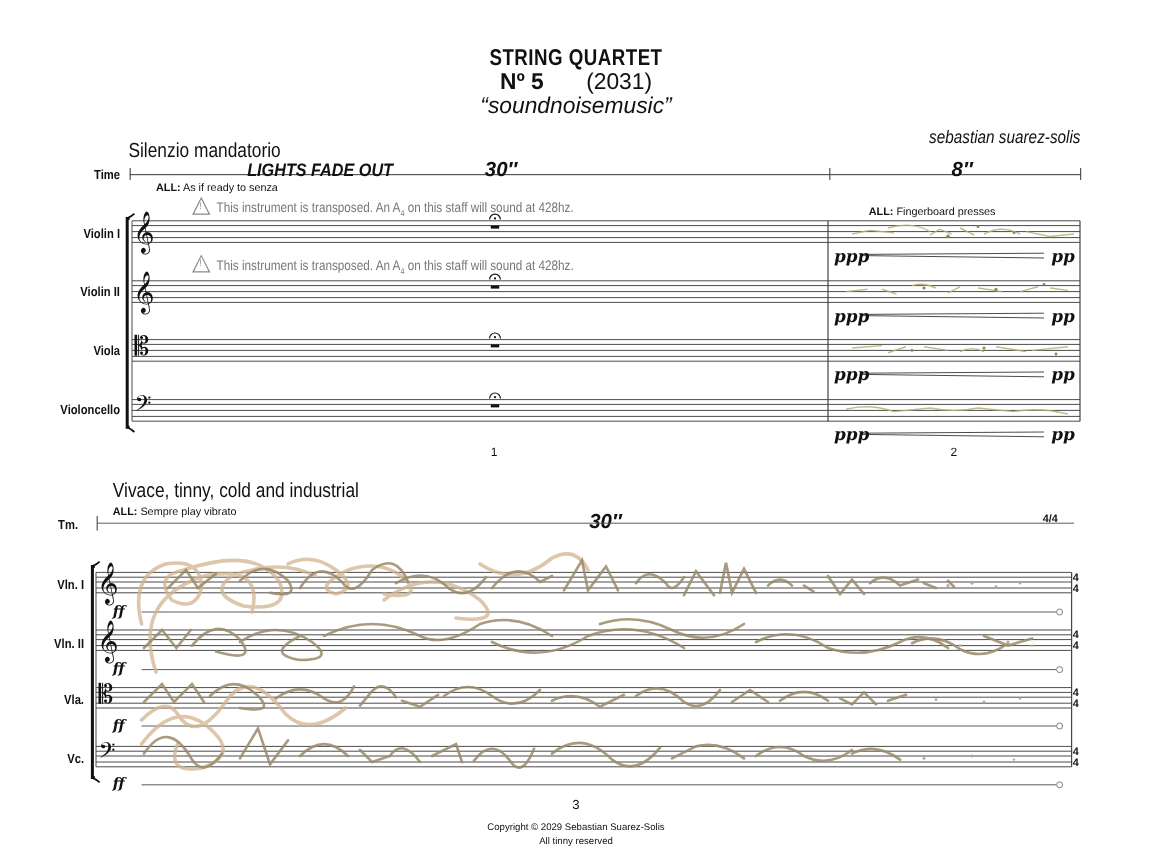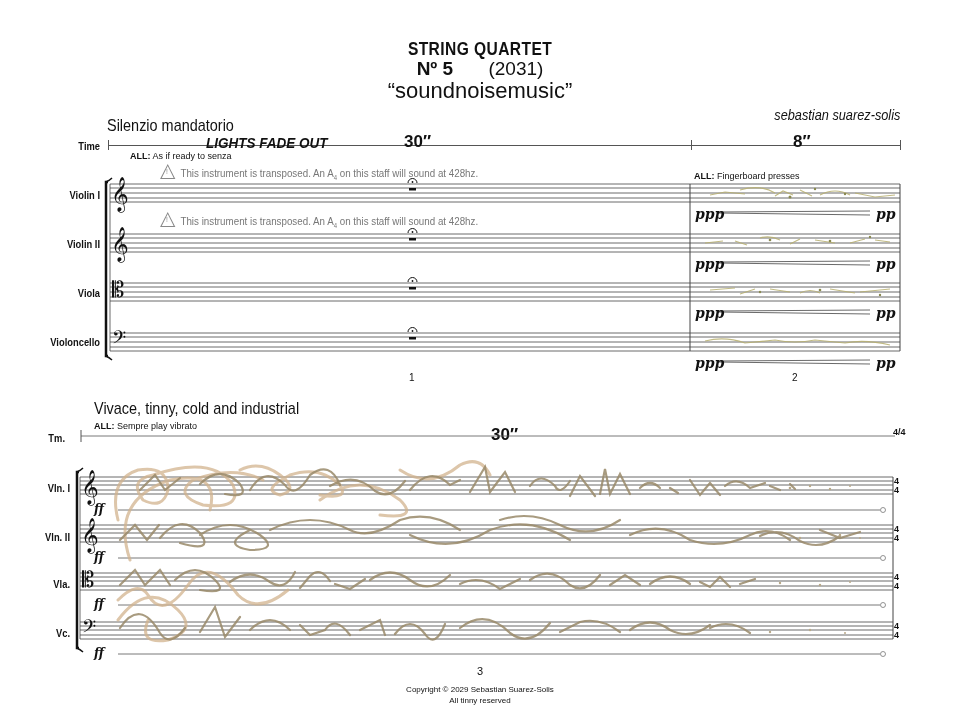--- a/index.html
+++ b/index.html
@@ -2,32 +2,32 @@
 <html><head>
 <meta charset="utf-8">
 <style>
   html,body{margin:0;padding:0;background:#fff;}
   body{width:960px;height:720px;position:relative;overflow:hidden;font-family:"Liberation Sans",sans-serif;color:#111;}
   .abs{position:absolute;}
   .cond{font-family:"Liberation Sans Narrow","Liberation Sans",sans-serif;transform-origin:left top;}
   .title{left:0;width:960px;text-align:center;font-weight:bold;}
   .t1{top:38px;font-size:19px;letter-spacing:0.5px;transform:scaleX(0.82);}
   .t2{top:58px;font-size:19px;}
-  .t3{top:78px;font-size:22px;font-weight:normal;}
+  .t3{top:78px;font-size:19px;font-weight:normal;font-style:italic;}
   .composer{right:60px;top:106px;font-size:15px;font-style:italic;transform:scaleX(0.85);transform-origin:right top;}
   .tempo{font-size:17px;transform:scaleX(0.85);}
   .instr{font-size:11px;font-weight:bold;text-align:right;width:60px;transform:scaleX(0.85);transform-origin:right top;}
   .all{font-size:9px;}
   .all b{font-weight:bold;}
   .warn{font-size:11.5px;color:#777;transform:scaleX(0.85);}
   .warn .tri{display:inline-block;width:0;height:0;border-left:9px solid transparent;border-right:9px solid transparent;border-bottom:15px solid #888;position:relative;vertical-align:-2px;margin-right:6px;}
   .warn .tri::after{content:"";position:absolute;left:-7px;top:2px;border-left:7px solid transparent;border-right:7px solid transparent;border-bottom:12px solid #fff;}
   .warn .tri span{position:absolute;left:-2px;top:3px;font-size:8px;color:#888;z-index:2;}
   .line{background:#555;height:1px;}
-  .dur{font-size:17px;font-weight:bold;}
+  .dur{font-size:17px;font-weight:bold;font-style:italic;}
   .dyn{font-family:"DejaVu Serif",serif;font-style:italic;font-weight:bold;font-size:14px;}
   .mnum{font-size:10px;}
   .clef{font-family:"DejaVu Serif",serif;}
   .footer{left:0;width:960px;text-align:center;font-size:8px;}
   svg{position:absolute;}
 </style>
 </head>
 <body>
 
 <div class="abs title t1">STRING  QUARTET</div>
@@ -51,21 +51,21 @@
 
 <div class="abs all" style="left:130px;top:151px;"><b>ALL:</b> <span>As if ready to senza</span></div>
 
 <div class="abs warn" style="left:132px;top:164px;">
   <span class="tri"><span>!</span></span><span>This instrument is transposed. An A</span><sub style="font-size:7px;">4</sub><span> on this staff will sound at 428hz.</span>
 </div>
 <div class="abs warn" style="left:132px;top:212px;">
   <span class="tri"><span>!</span></span><span>This instrument is transposed. An A</span><sub style="font-size:7px;">4</sub><span> on this staff will sound at 428hz.</span>
 </div>
 
-<div class="abs all" style="left:694px;top:171px;"><b>ALL:</b> <span>Fingerboard presses</span></div>
+<div class="abs all" style="left:724px;top:171px;"><b>ALL:</b> <span>Fingerboard presses</span></div>
 
 <div class="abs instr" style="left:40px;top:189px;">Violin I</div>
 <div class="abs instr" style="left:40px;top:238px;">Violin II</div>
 <div class="abs instr" style="left:40px;top:287px;">Viola</div>
 <div class="abs instr" style="left:40px;top:336px;">Violoncello</div>
 
 <svg width="960" height="720" style="left:0;top:0;">
 
   <path d="M108 182 L106 182 L106 356 L108 356" stroke="#111" stroke-width="2.5" fill="none"></path>
   <path d="M106 182 q4 -2 6 -4 M106 356 q4 2 6 4" stroke="#111" stroke-width="1.5" fill="none"></path>
@@ -254,21 +254,21 @@
 <div class="abs clef" style="left:81px;top:469px;font-size:30px;">𝄞</div>
 <div class="abs clef" style="left:81px;top:517px;font-size:30px;">𝄞</div>
 <div class="abs clef" style="left:82px;top:567px;font-size:22px;">𝄡</div>
 <div class="abs clef" style="left:82px;top:616px;font-size:22px;">𝄢</div>
 
 <div class="abs dyn" style="left:94px;top:502px;font-size:12px;">ff</div>
 <div class="abs dyn" style="left:94px;top:550px;font-size:12px;">ff</div>
 <div class="abs dyn" style="left:94px;top:597px;font-size:12px;">ff</div>
 <div class="abs dyn" style="left:94px;top:646px;font-size:12px;">ff</div>
 
-<div class="abs" style="left:893px;top:428px;font-size:9px;font-weight:bold;line-height:8px;text-align:center;width:10px;"><span>4/4</span></div>
+<div class="abs" style="left:869px;top:428px;font-size:9px;font-weight:bold;line-height:8px;text-align:center;width:10px;"><span>4/4</span></div>
 <div class="abs" style="left:894px;top:477px;font-size:9px;font-weight:bold;line-height:9px;width:10px;">4<br>4</div>
 <div class="abs" style="left:894px;top:525px;font-size:9px;font-weight:bold;line-height:9px;width:10px;">4<br>4</div>
 <div class="abs" style="left:894px;top:573px;font-size:9px;font-weight:bold;line-height:9px;width:10px;">4<br>4</div>
 <div class="abs" style="left:894px;top:622px;font-size:9px;font-weight:bold;line-height:9px;width:10px;">4<br>4</div>
 
 <div class="abs footer" style="top:665px;font-size:11px;">3</div>
 <div class="abs footer" style="top:685px;">Copyright © 2029 Sebastian Suarez-Solis</div>
 <div class="abs footer" style="top:696px;">All tinny reserved</div>
 
 </body></html>

